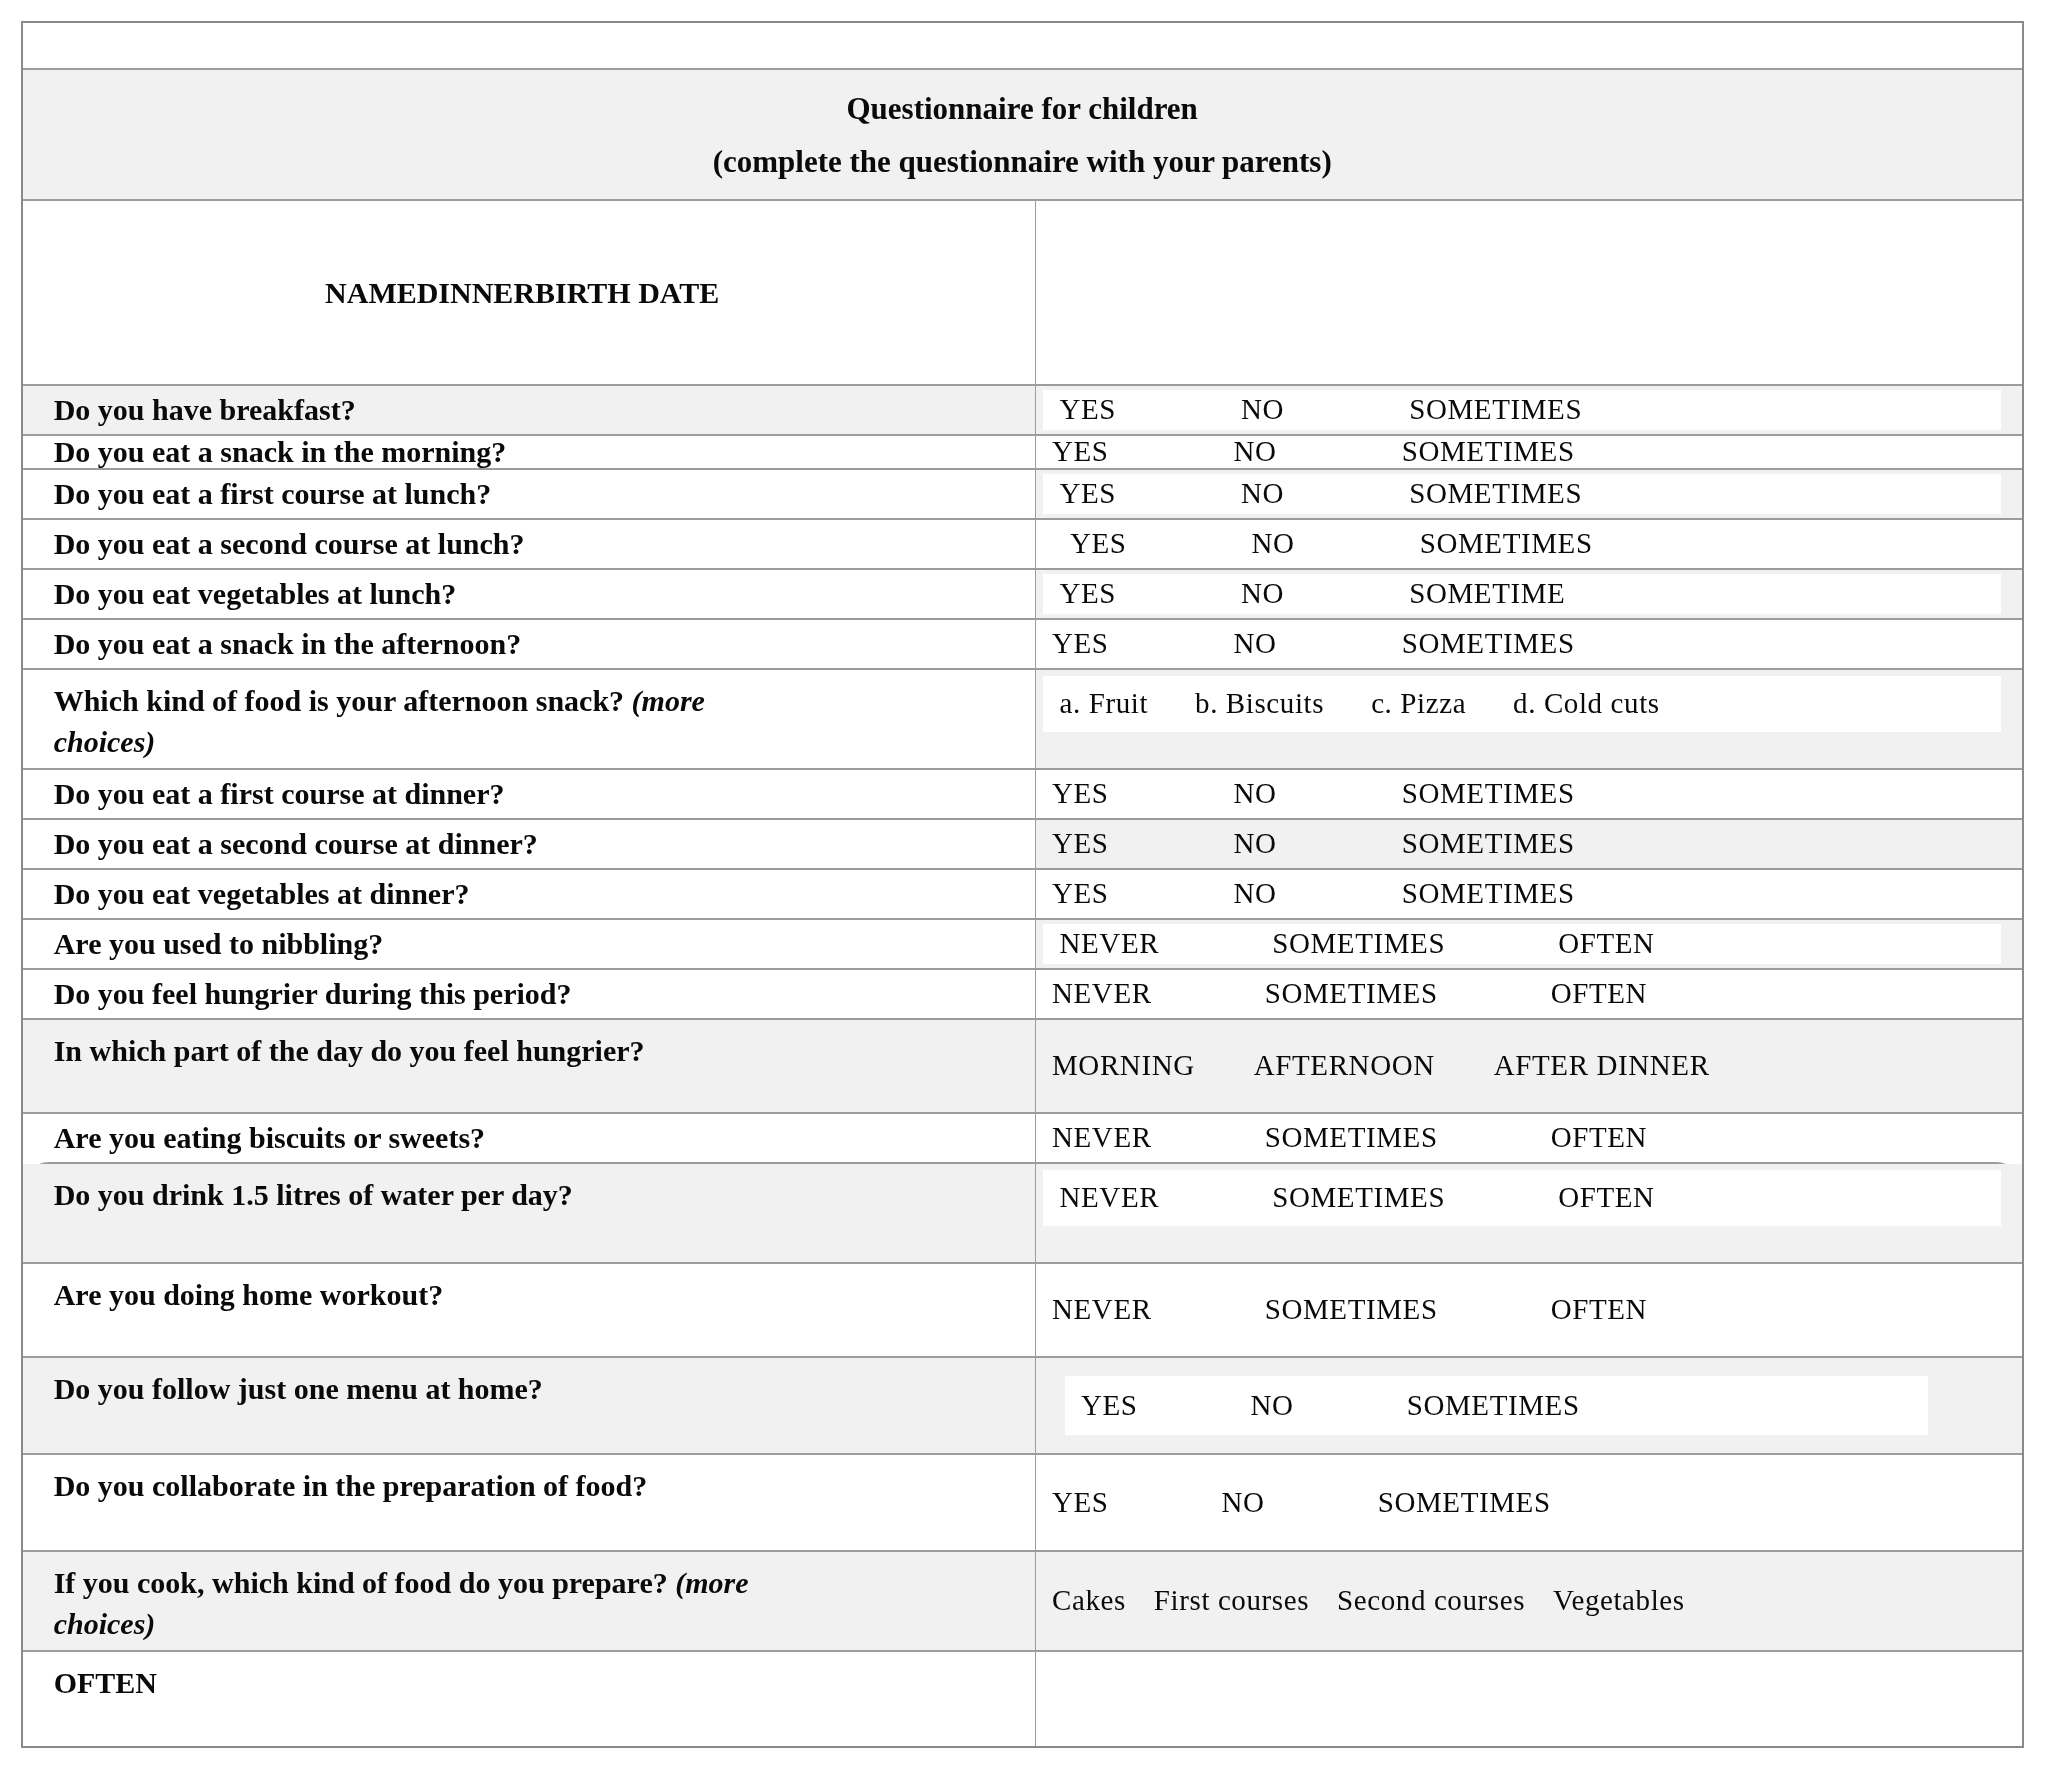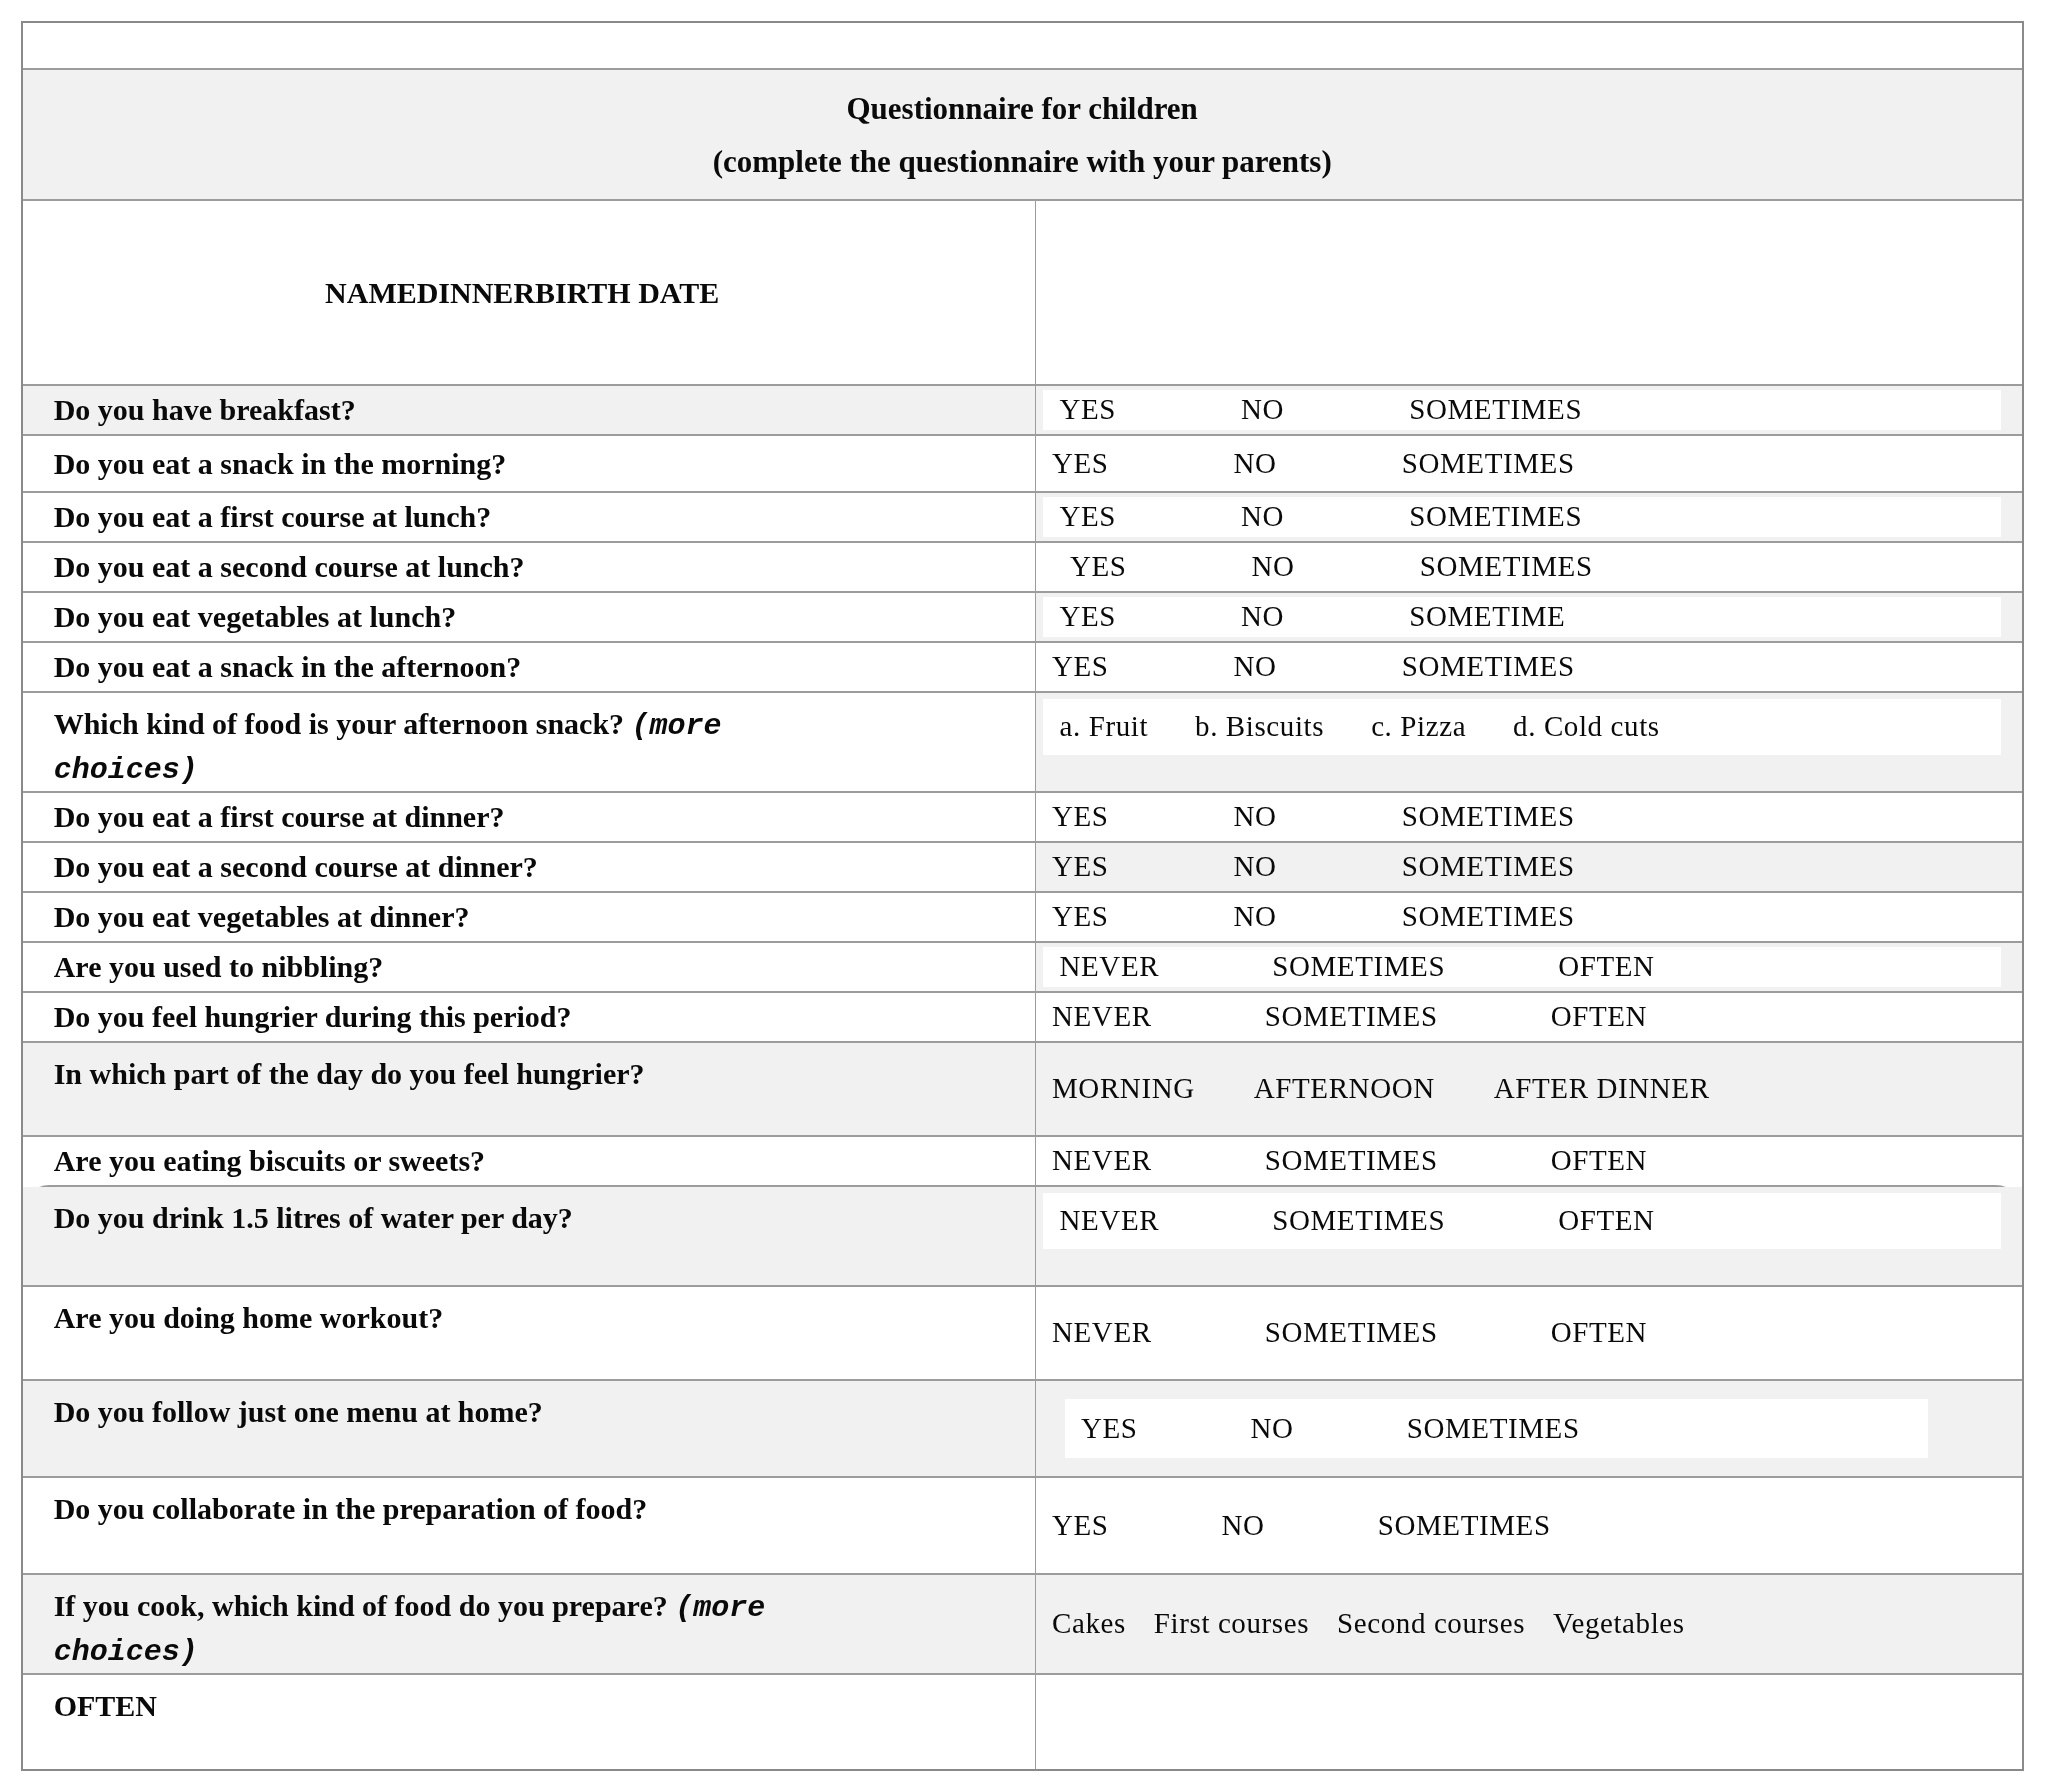--- a/index.html
+++ b/index.html
@@ -27,21 +27,21 @@
 
   
   .cell{height:100%;}
   .q-cell{flex:0 0 1013px;width:1013px;border-right:1.9px solid var(--line);
           display:flex;align-items:center;padding:0 44px 0 31px;}
   .a-cell{flex:1 1 auto;display:flex;align-items:center;min-width:0;}
   .bg-shade{background:var(--shade);}
   .bg-white{background:#fff;}
 
   .q-row .q-wrap{font-size:30px;font-weight:bold;line-height:41px;}
-  .q-suffix{font-style:italic;font-family:Liberation Mono, monospace;}
+  .q-suffix{font-style:italic;}
   .row.tall .q-cell{align-items:flex-start;padding-top:10px;}
   .a-cell.valign-top{align-items:flex-start;}
 
   
   .strip{background:#fff;display:flex;align-items:center;}
   .strip-full{flex:1 1 auto;margin:3.8px 21px 3.8px 7.5px;min-height:40px;}
   .strip-top{flex:1 1 auto;margin:6.3px 21px 0 7.5px;height:56px;align-self:flex-start;}
   .strip-center{flex:1 1 auto;margin:0 94px 0 29px;height:59px;align-self:center;}
 
   .opts{display:flex;align-items:center;padding-left:16.3px;white-space:nowrap;}
@@ -80,21 +80,21 @@
           </div>
           <div class="cell a-cell bg-shade">
             <div class="strip strip-full">
               <div class="opts gap-lg">
                 <span class="opt">YES</span>
                 <span class="opt">NO</span>
                 <span class="opt">SOMETIMES</span>
               </div>
             </div>
           </div>
-        </div><div class="row q-row" style="height: 57px;">
+        </div><div class="row q-row" style="height: 34px;">
           <div class="cell q-cell bg-white">
             <div class="q-wrap"><span class="q-text">Do you eat a snack in the morning?</span></div>
           </div>
           <div class="cell a-cell bg-white">
             <div class="opts gap-lg">
               <span class="opt">YES</span>
               <span class="opt">NO</span>
               <span class="opt">SOMETIMES</span>
             </div>
           </div>

